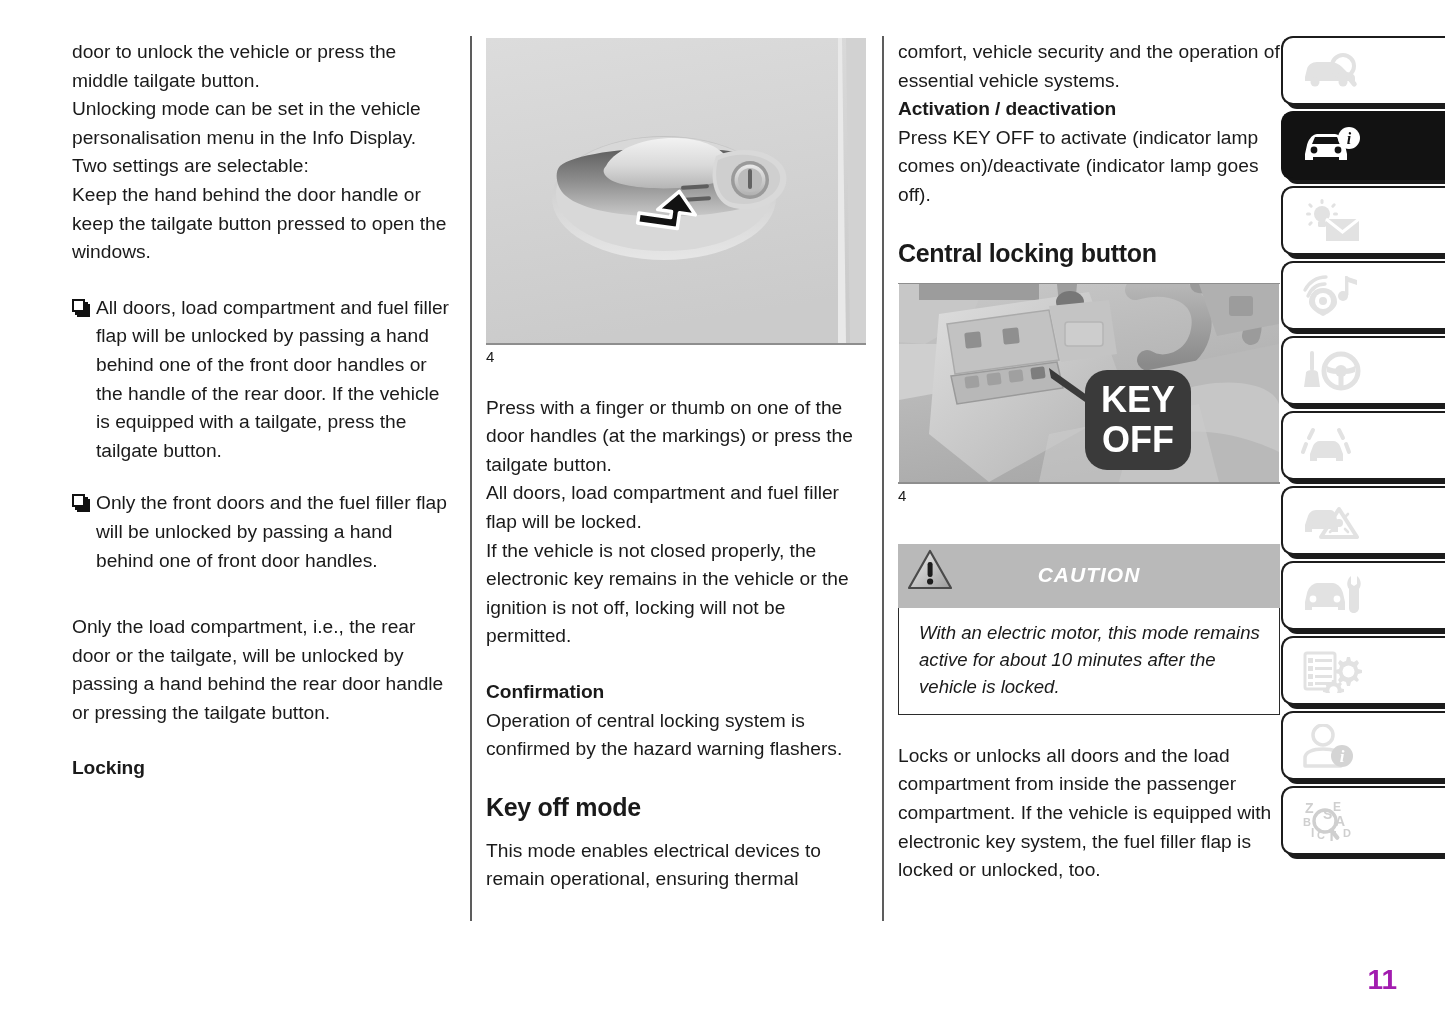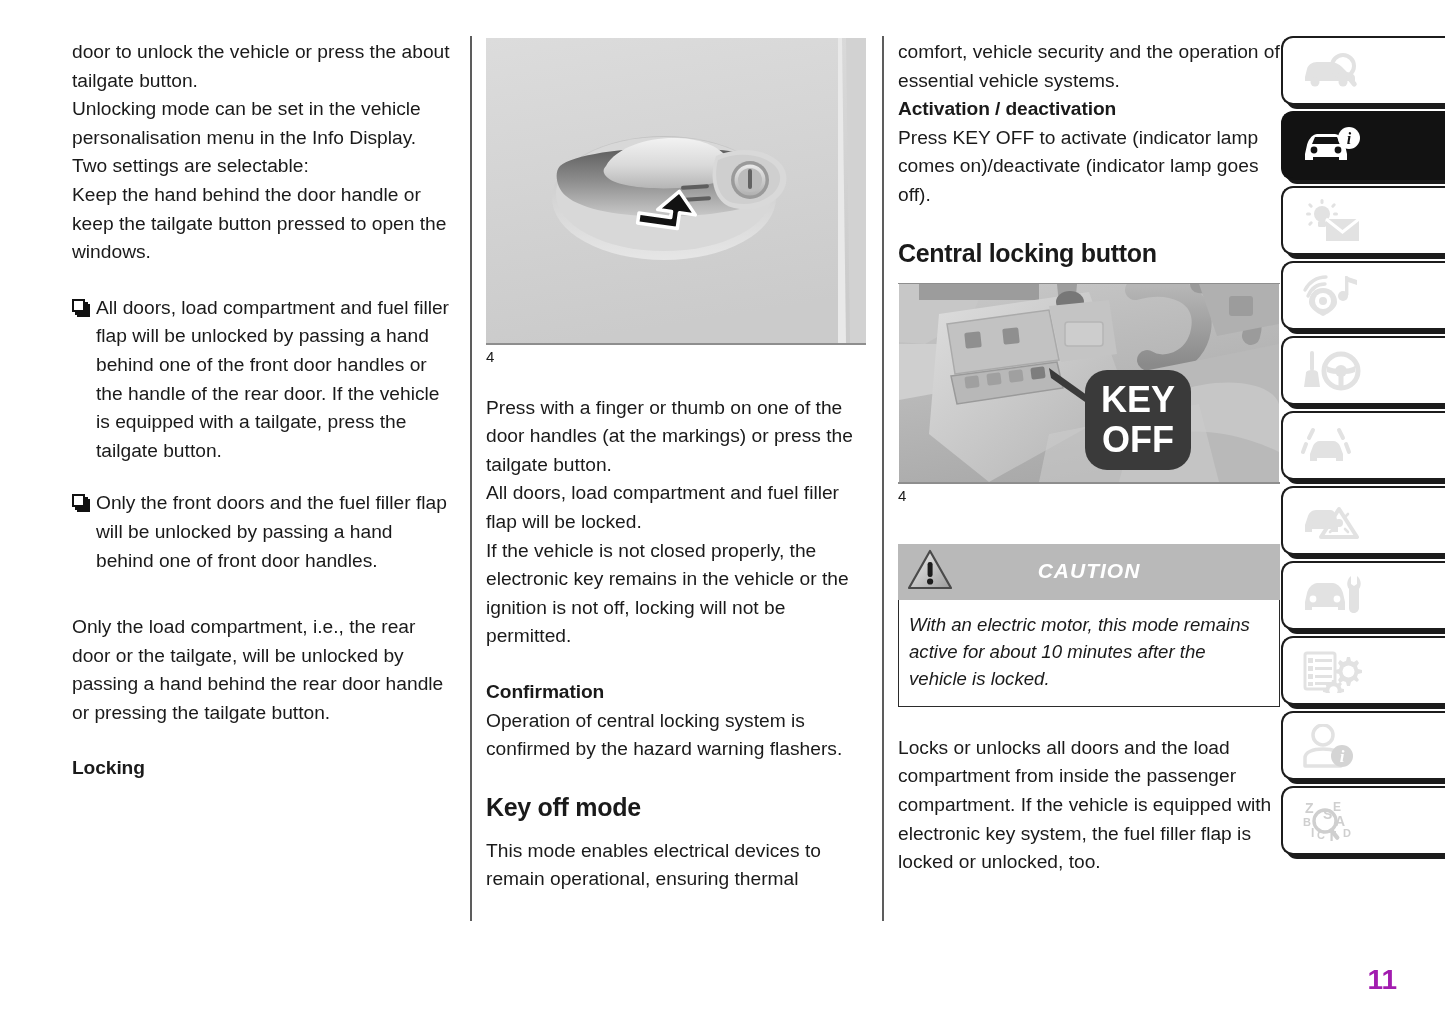--- a/index.html
+++ b/index.html
@@ -41,31 +41,31 @@
   h2.sect-head{font-size:25px;line-height:32px;font-weight:bold;margin:0;letter-spacing:-0.3px;}
 
   
   .figure{margin:0;}
   .fig-img{width:100%;display:block;}
   .fig-rule{height:1.6px;background:#8e8e8e;width:100%;}
   .fig-num{font-size:15px;line-height:20px;color:#1a1a1a;margin-top:2px;}
 
   
   .caution-bar{
-    background:#b9b9b9;height:56px;display:flex;align-items:center;
+    background:#b9b9b9;height:64px;display:flex;align-items:center;
     position:relative;
   }
   .caution-bar .ctext{
     width:100%;text-align:center;color:#ffffff;font-weight:bold;font-style:italic;
     font-size:21px;letter-spacing:1px;
   }
   .caution-tri{position:absolute;left:9px;top:5px;width:46px;height:42px;}
   .caution-box{
     border:1.6px solid #2b2b2b;border-top:none;
-    padding:11px 13px 14px 10px;font-style:italic;font-size:18.6px;line-height:27px;
+    padding:11px 13px 14px 20px;font-style:italic;font-size:18.6px;line-height:27px;
   }
 
   
   .sidebar{position:absolute;left:1281px;top:36px;width:164px;}
   .tab{
     position:relative;height:65px;margin-bottom:6px;
     border:2px solid #1c1c1c;border-right:none;
     border-radius:12px 0 0 12px;
     background:#ffffff;
     box-shadow:4px 5px 0 -1px #1c1c1c;
@@ -80,21 +80,21 @@
 </style>
 </head>
 <body>
 
 <div class="page">
 
   <div class="vrule" id="vr1"></div>
   <div class="vrule" id="vr2"></div>
 
   <div class="col" id="col1">
-    <p class="para">door to unlock the vehicle or press the about tailgate button.</p>
+    <p class="para">door to unlock the vehicle or press the middle tailgate button.</p>
     <p class="para">Unlocking mode can be set in the vehicle personalisation menu in the Info Display. Two settings are selectable:</p>
     <p class="para">Keep the hand behind the door handle or keep the tailgate button pressed to open the windows.</p>
     <div class="gap"></div>
 
     <div class="bullet">
       <span class="bxshadow"></span>
       <span class="bx"></span>
       <span>All doors, load compartment and fuel filler flap will be unlocked by passing a hand behind one of the front door handles or the handle of the rear door. If the vehicle is equipped with a tailgate, press the tailgate button.</span>
     </div>
     <div class="bullet">

